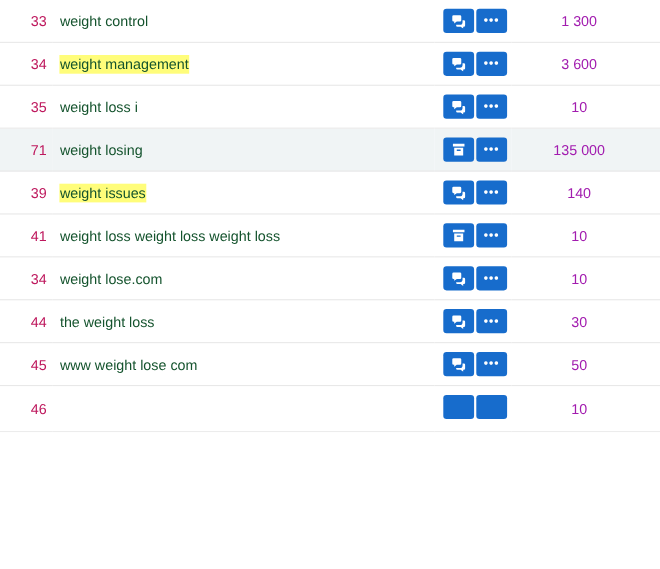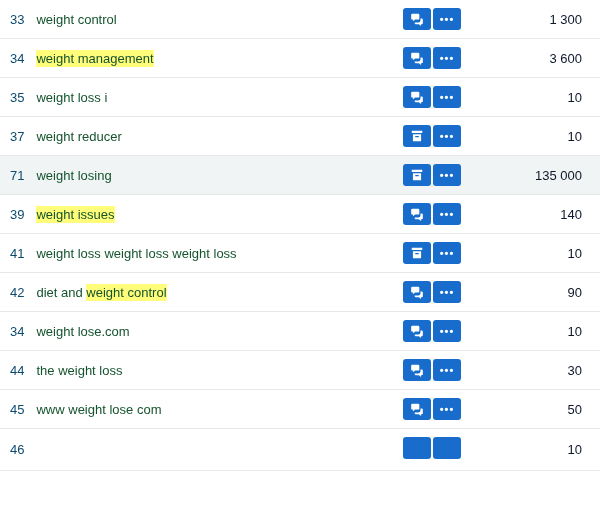--- a/index.html
+++ b/index.html
@@ -1,30 +1,30 @@
 <!DOCTYPE html>
 <html><head>
 <meta charset="utf-8">
 <style>
 *{box-sizing:border-box;margin:0;padding:0}
 body{font-family:-apple-system,BlinkMacSystemFont,"Segoe UI",Arial,sans-serif;font-size:13px;background:#fff;width:600px}
 table{width:100%;border-collapse:collapse}
 tr{border-bottom:1px solid #e8e8e8}
 tr.hover-row{background:#f0f4f5}
 td{padding:8px 6px;vertical-align:middle}
-td.num{width:30px;color:#0c4a6e;font-size:13px;text-align:left;padding-left:10px}
+td.num{width:30px;color:#be185d;font-size:13px;text-align:left;padding-left:28px}
 td.kw{color:#0a5ec2}
 td.kw a{color:#14532d;text-decoration:none;cursor:pointer}
 .hl{background:#fffd7a;padding:1px 0}
 td.ctrls{width:70px;text-align:right;padding-right:4px}
 .btns{display:inline-flex;gap:2px}
 .btn{background:#176ccc;color:#fff;width:28px;height:22px;border-radius:3px;display:inline-flex;align-items:center;justify-content:center;cursor:pointer}
 .btn svg{width:14px;height:14px;fill:#fff}
 .dots{font-weight:bold;letter-spacing:1px;font-size:11px;line-height:1}
-td.vol{width:135px;text-align:right;padding-right:18px;color:#0f172a;font-size:13px}
+td.vol{width:135px;text-align:center;padding-right:18px;color:#a21caf;font-size:13px}
 </style>
 </head>
 <body>
 
 <table>
 <tbody id="tb">
       <tr>
         <td class="num">33</td>
         <td class="kw"><a>weight control</a></td>
         <td class="ctrls"><span class="btns">
@@ -54,35 +54,20 @@
           </span></td>
         <td class="vol">3 600</td>
       </tr>
       <tr>
         <td class="num">35</td>
         <td class="kw"><a>weight loss i</a></td>
         <td class="ctrls"><span class="btns">
             <span class="btn">
               <svg viewBox="0 0 24 24">
                 <path d="M4 3h10a2 2 0 012 2v6a2 2 0 01-2 2H9l-4 3v-3H4a2 2 0 01-2-2V5a2 2 0 012-2zm6 8h10a2 2 0 012 2v6a2 2 0 01-2 2h-1v3l-4-3h-5a2 2 0 01-2-2v-1h6a4 4 0 004-4v-3z"></path>
-              </svg>
-            </span>
-            <span class="btn">
-              <span class="dots">•••</span>
-            </span>
-          </span></td>
-        <td class="vol">10</td>
-      </tr>
-      <tr>
-        <td class="num">37</td>
-        <td class="kw"><a>weight reducer</a></td>
-        <td class="ctrls"><span class="btns">
-            <span class="btn">
-              <svg viewBox="0 0 24 24">
-                <path d="M3 3h18v4H3zm2 6h14v12H5zm4 3v2h6v-2z"></path>
               </svg>
             </span>
             <span class="btn">
               <span class="dots">•••</span>
             </span>
           </span></td>
         <td class="vol">10</td>
       </tr>
       <tr class="hover-row">
         <td class="num">71</td>
@@ -121,35 +106,20 @@
             <span class="btn">
               <svg viewBox="0 0 24 24">
                 <path d="M3 3h18v4H3zm2 6h14v12H5zm4 3v2h6v-2z"></path>
               </svg>
             </span>
             <span class="btn">
               <span class="dots">•••</span>
             </span>
           </span></td>
         <td class="vol">10</td>
-      </tr>
-      <tr>
-        <td class="num">42</td>
-        <td class="kw"><a>diet and <span class="hl">weight control</span></a></td>
-        <td class="ctrls"><span class="btns">
-            <span class="btn">
-              <svg viewBox="0 0 24 24">
-                <path d="M4 3h10a2 2 0 012 2v6a2 2 0 01-2 2H9l-4 3v-3H4a2 2 0 01-2-2V5a2 2 0 012-2zm6 8h10a2 2 0 012 2v6a2 2 0 01-2 2h-1v3l-4-3h-5a2 2 0 01-2-2v-1h6a4 4 0 004-4v-3z"></path>
-              </svg>
-            </span>
-            <span class="btn">
-              <span class="dots">•••</span>
-            </span>
-          </span></td>
-        <td class="vol">90</td>
       </tr>
       <tr>
         <td class="num">34</td>
         <td class="kw"><a>weight lose.com</a></td>
         <td class="ctrls"><span class="btns">
             <span class="btn">
               <svg viewBox="0 0 24 24">
                 <path d="M4 3h10a2 2 0 012 2v6a2 2 0 01-2 2H9l-4 3v-3H4a2 2 0 01-2-2V5a2 2 0 012-2zm6 8h10a2 2 0 012 2v6a2 2 0 01-2 2h-1v3l-4-3h-5a2 2 0 01-2-2v-1h6a4 4 0 004-4v-3z"></path>
               </svg>
             </span>

